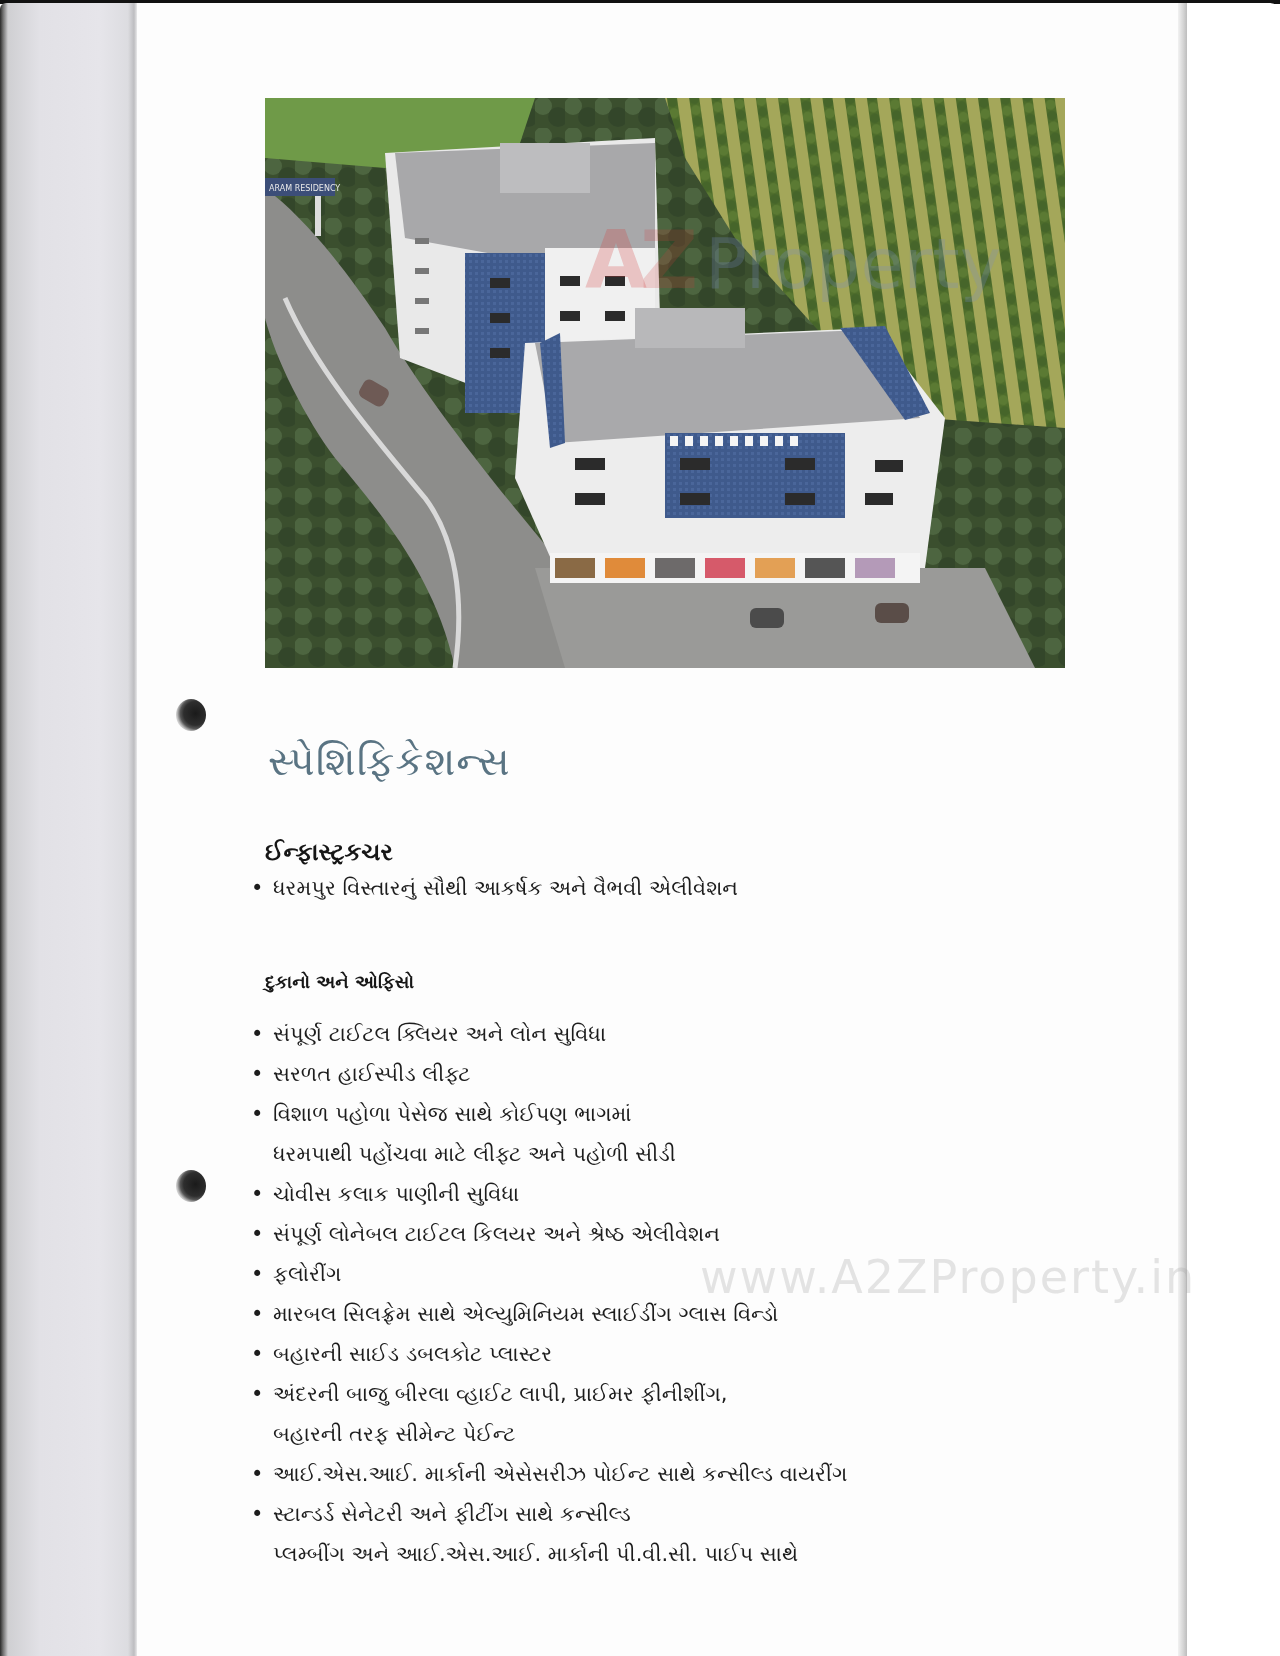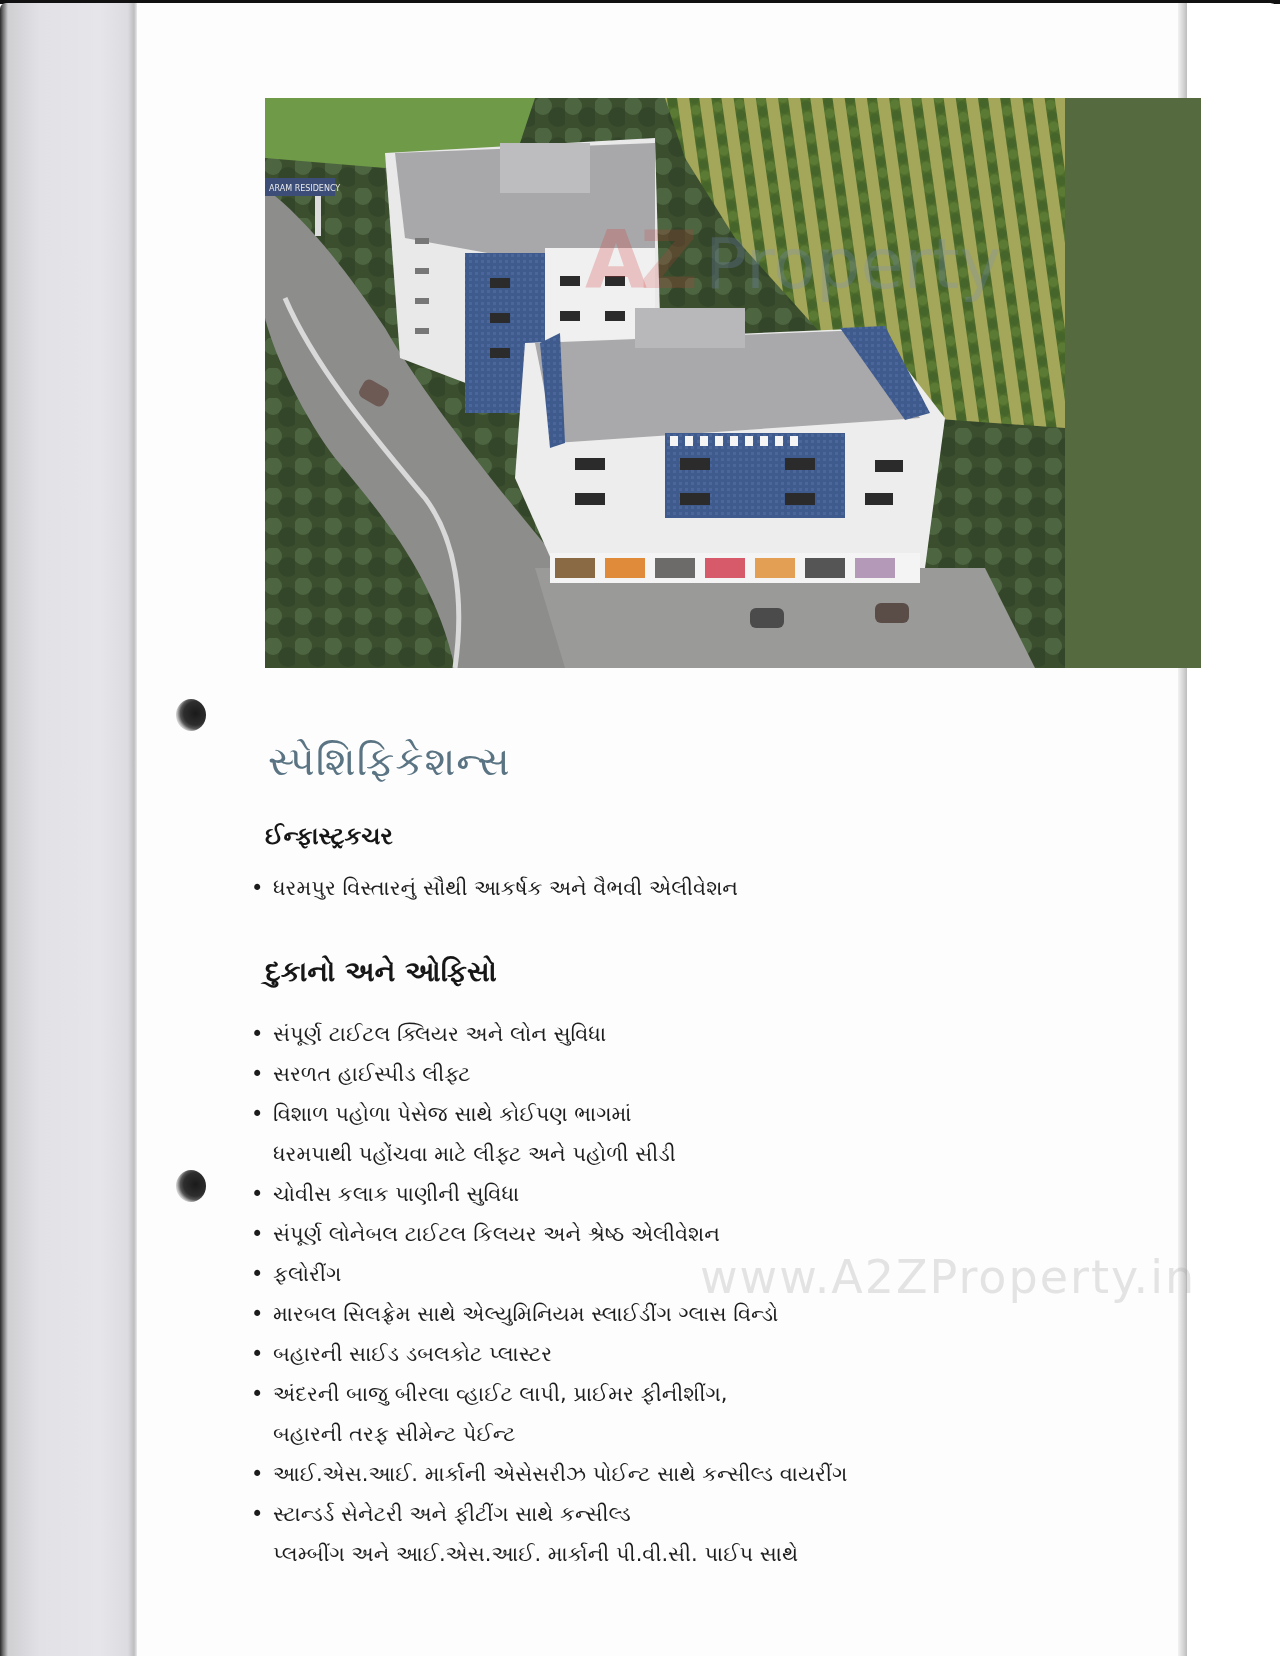--- a/index.html
+++ b/index.html
@@ -11,25 +11,25 @@
      background:linear-gradient(90deg,#2a2a2a 0,#6f6f6f 3px,#cfcfd2 8px,#e2e1e6 40px,#e6e5ea 100px,#dcdce0 128px,#bdbdc0 134px,#e9e9ea 137px);
      border-top-left-radius:6px;}
   .page{position:absolute;left:137px;top:3px;width:1050px;height:1653px;background:#fdfdfd;}
   .page-edge{position:absolute;left:1178px;top:3px;width:9px;height:1653px;
      background:linear-gradient(90deg,#f2f2f2,#d4d4d4 60%,#bdbdbd);}
   .right-strip{position:absolute;left:1187px;top:3px;width:93px;height:1653px;background:#ffffff;border-top-right-radius:10px;}
   
   .hole{position:absolute;width:30px;height:32px;border-radius:50%;
      background:radial-gradient(circle at 65% 45%,#1a1a1a 0,#2e2e2e 45%,#555 58%,#bdbdbd 70%,#f2f2f2 80%);}
   
-  .photo{position:absolute;left:265px;top:98px;width:936px;height:570px;overflow:hidden;background:#556b3f;}
+  .photo{position:absolute;left:265px;top:98px;width:800px;height:570px;overflow:hidden;background:#556b3f;}
   .photo svg{display:block;}
   
   .spec-title{position:absolute;left:268px;top:738px;font-size:40px;font-weight:normal;color:#5a7483;letter-spacing:1px;text-align:center;}
-  .section-heading{position:absolute;left:265px;font-size:24px;font-weight:bold;color:#161616;}
+  .section-heading{position:absolute;left:265px;font-size:24px;font-weight:bold;color:#161616;margin-top:16px;}
   .bullets{position:absolute;left:243px;list-style:none;margin:8px;padding:0;font-size:21px;line-height:40px;}
   .bullets li{position:relative;padding-left:22px;white-space:nowrap;}
   .bullets li::before{content:"•";position:absolute;left:0;top:0;}
   .bullets li span.cont{display:block;}
   .watermark{position:absolute;left:700px;top:1250px;font-size:46px;color:rgba(160,160,160,0.28);letter-spacing:2px;}
 </style>
 </head>
 <body>
 
 <div class="scan-top"></div>
@@ -145,21 +145,21 @@
   </svg>
 </div>
 
 <div class="spec-title">સ્પેશિફિકેશન્સ</div>
 
 <div class="section-heading" style="top:822px;">ઈન્ફાસ્ટ્રકચર</div>
 <ul class="bullets" style="top:860px;">
   <li><span>ધરમપુર વિસ્તારનું સૌથી આકર્ષક અને વૈભવી એલીવેશન</span></li>
 </ul>
 
-<div class="section-heading" style="top:955px;font-size:28px;">દુકાનો અને ઓફિસો</div>
+<div class="section-heading" style="top:955px;font-size:18px;">દુકાનો અને ઓફિસો</div>
 <ul class="bullets" style="top:1006px;">
   <li><span>સંપૂર્ણ ટાઈટલ ક્લિયર અને લોન સુવિધા</span></li>
   <li><span>સરળત હાઈસ્પીડ લીફ્ટ</span></li>
   <li><span>વિશાળ પહોળા પેસેજ સાથે કોઈપણ ભાગમાં</span><span class="cont">ધરમપાથી પહોંચવા માટે લીફ્ટ અને પહોળી સીડી</span></li>
   <li><span>ચોવીસ કલાક પાણીની સુવિધા</span></li>
   <li><span>સંપૂર્ણ લોનેબલ ટાઈટલ કિલયર અને શ્રેષ્ઠ એલીવેશન</span></li>
   <li><span class="cont">ફલોરીંગ</span></li>
   <li><span>મારબલ સિલફ્રેમ સાથે એલ્યુમિનિયમ સ્લાઈડીંગ ગ્લાસ વિન્ડો</span></li>
   <li><span>બહારની સાઈડ ડબલકોટ પ્લાસ્ટર</span></li>
   <li><span>અંદરની બાજુ બીરલા વ્હાઈટ લાપી, પ્રાઈમર ફીનીશીંગ,</span><span class="cont">બહારની તરફ સીમેન્ટ પેઈન્ટ</span></li>

